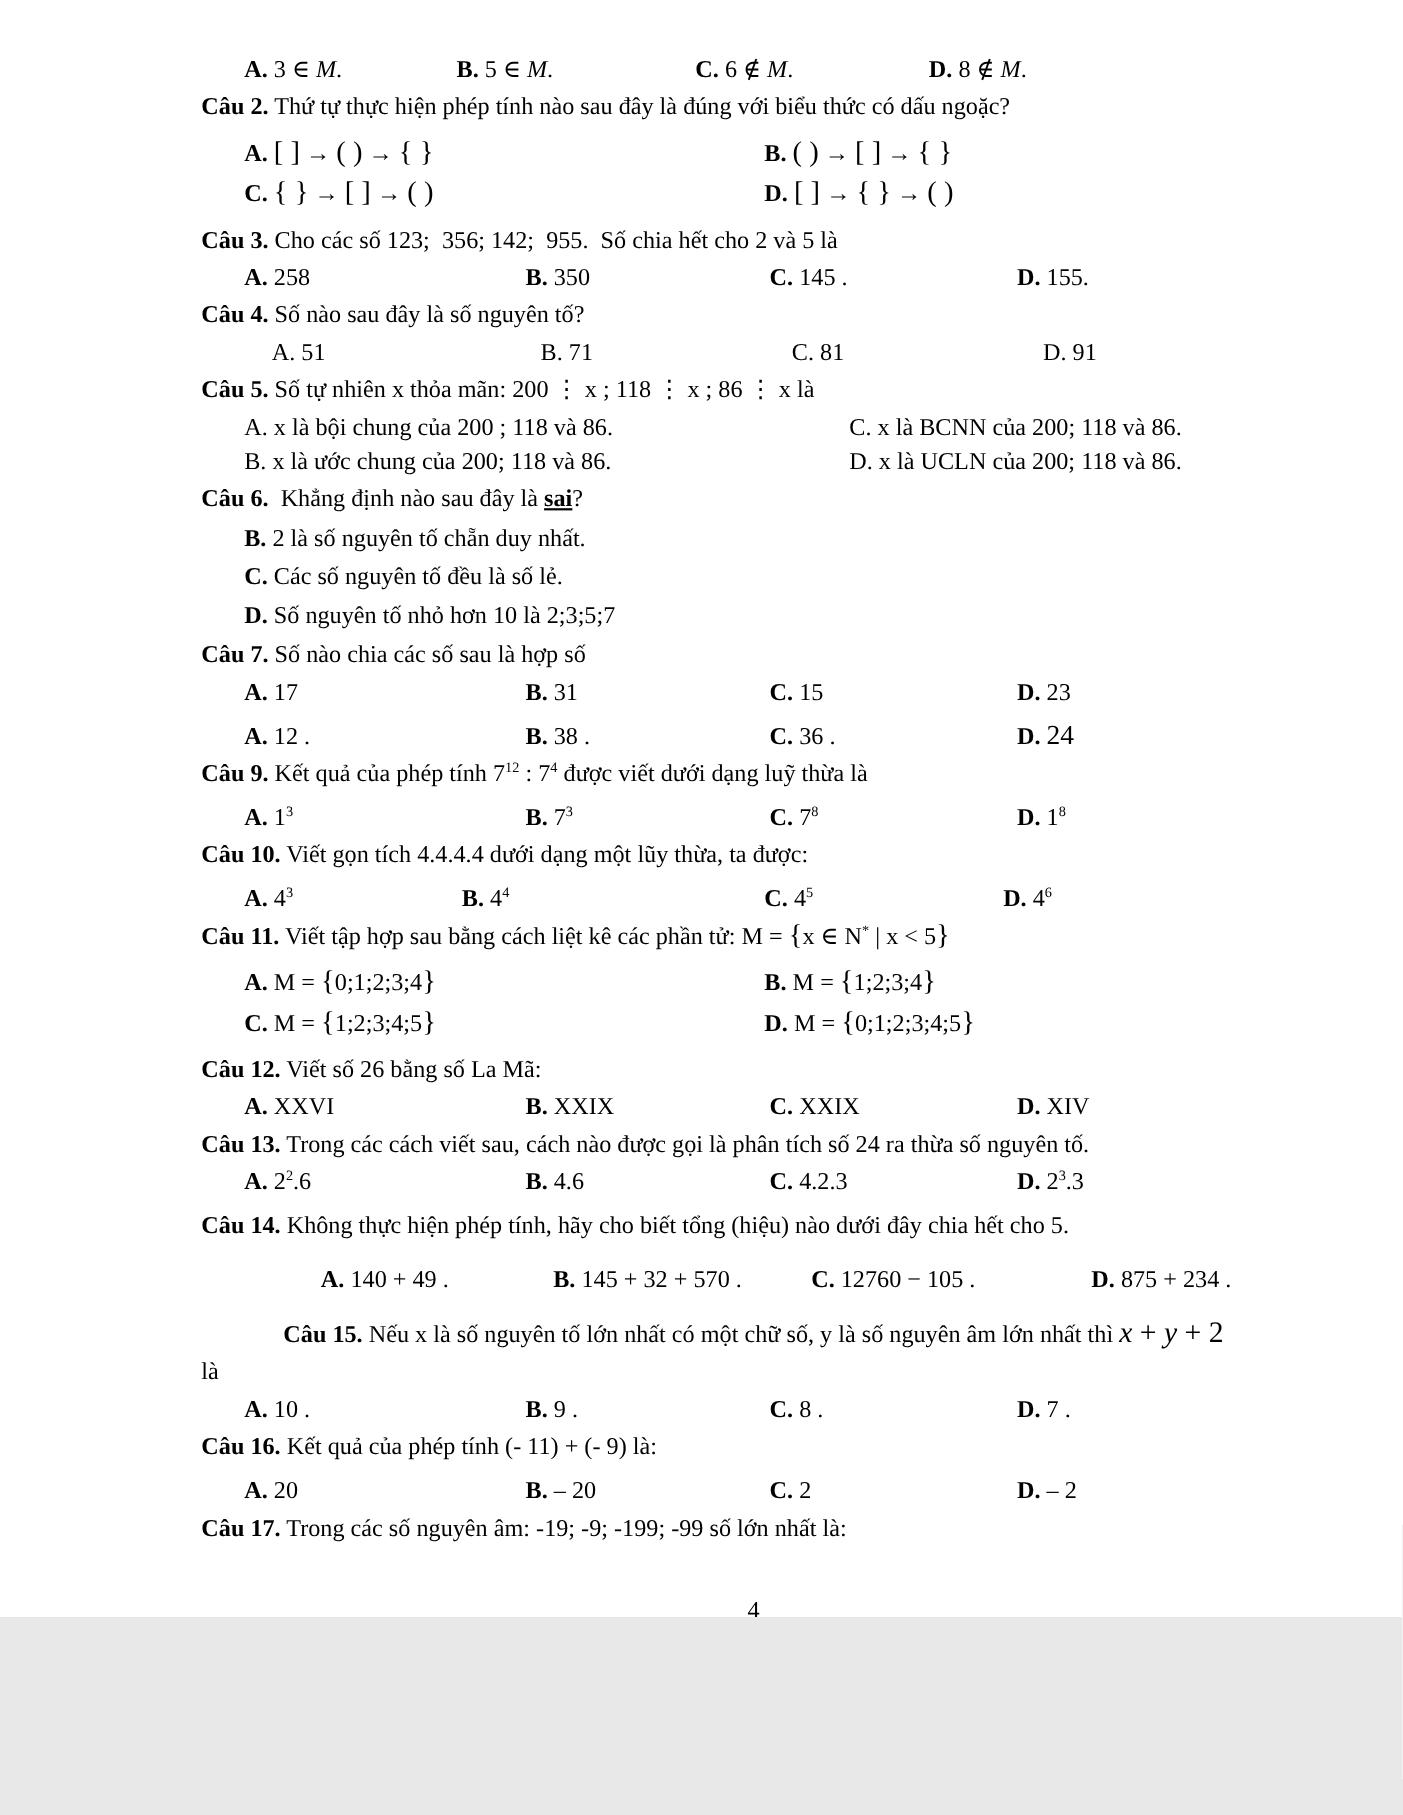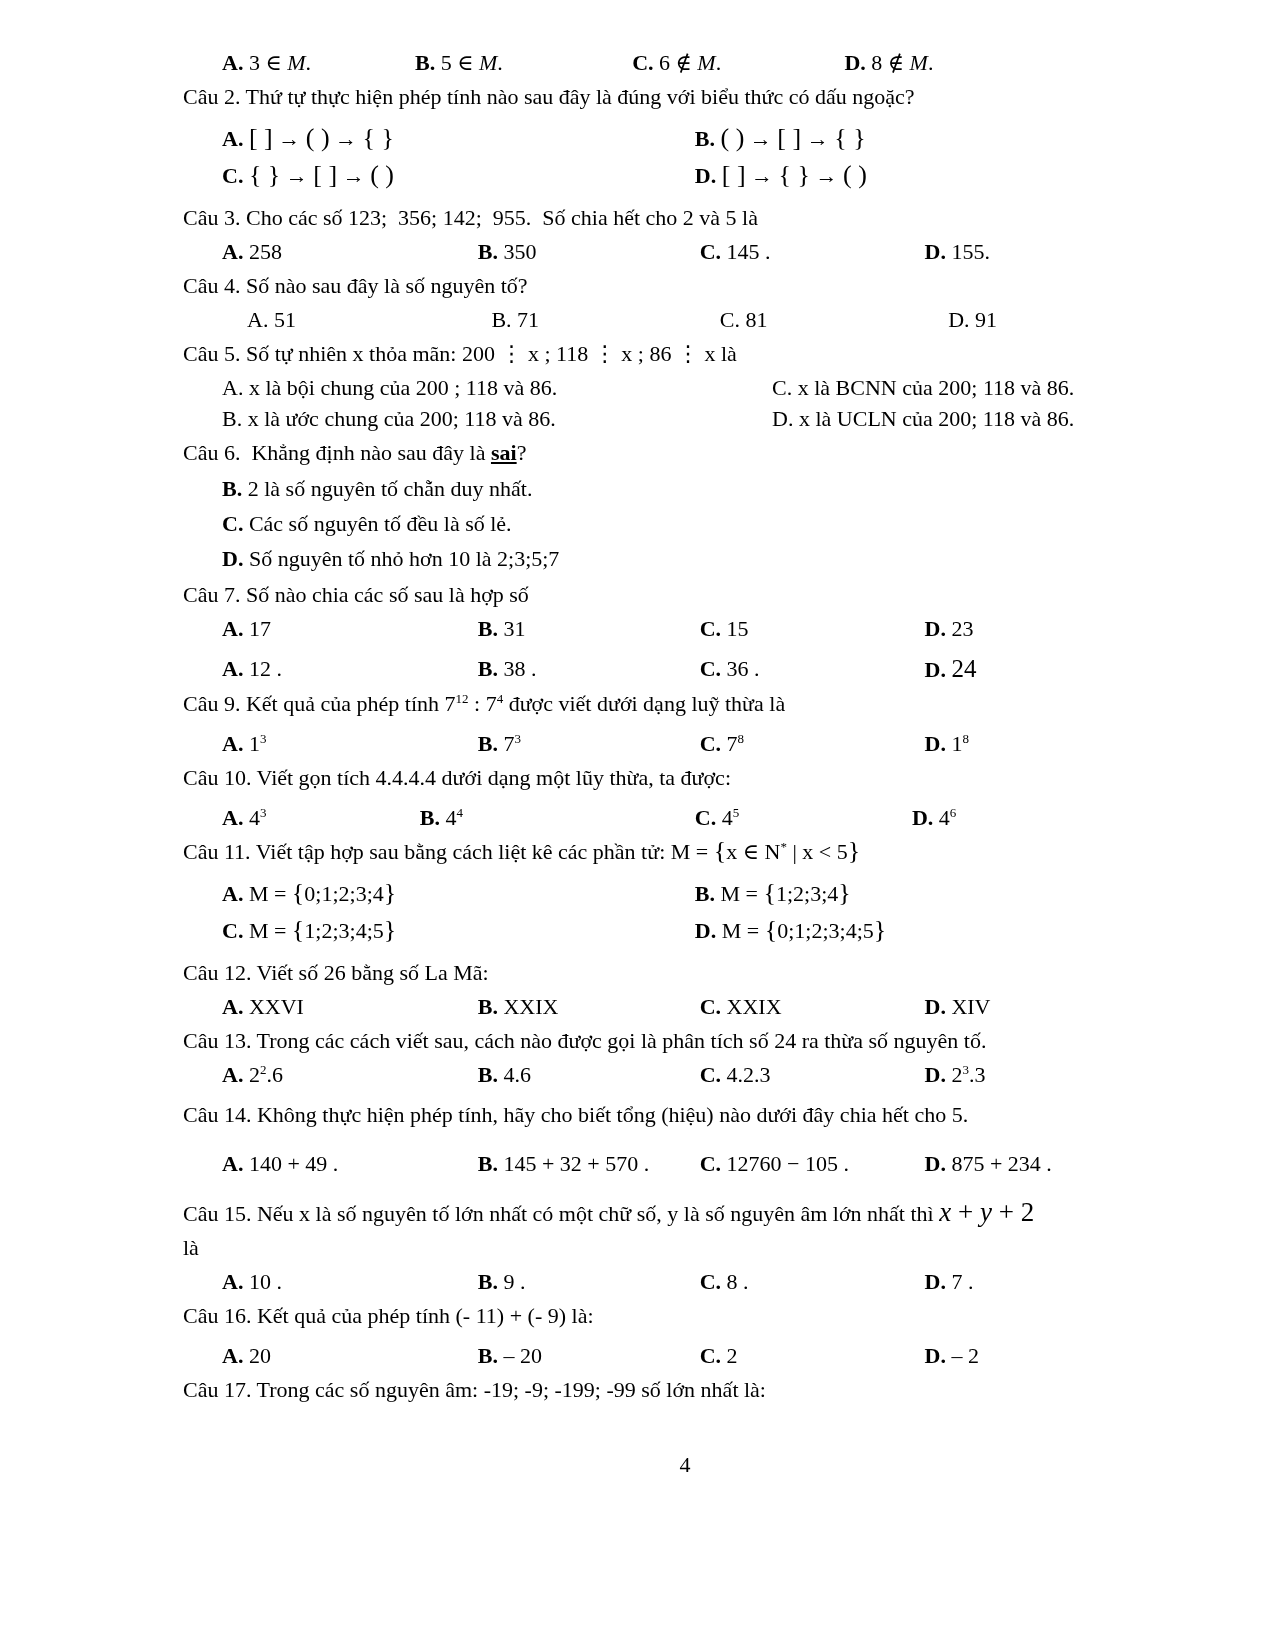--- a/index.html
+++ b/index.html
@@ -1,37 +1,37 @@
 <!DOCTYPE html>
 <html lang="vi"><head>
 <meta charset="utf-8">
 <style>
   html,body{margin:0;padding:0;background:#e8e8e8;}
   .page{
-    width:1275px;height:1650px;margin:0 auto;background:#ffffff;color:#000000;
+    width:1275px;height:1470px;margin:0 auto;background:#ffffff;color:#000000;
     font-family:"Liberation Serif","DejaVu Serif",serif;
     font-size:22px;line-height:31px;
     box-sizing:border-box;
     padding:44px 88px 0 183px;
     position:relative;overflow:hidden;
   }
   .line{margin:3px 0;}
-  .qlab{font-weight:normal;}
+  .qlab{font-weight:bold;}
   .options{display:grid;margin:3px 0;}
   .cols-1{grid-template-columns:100%;padding-left:39px;}
   .cols-1 .opt{margin:2px 0;}
   .cols-2{grid-template-columns:49% auto;padding-left:39px;}
   .cols-2.v-wide2{grid-template-columns:57% auto;}
   .cols-4{grid-template-columns:26.5% 23% 23.3% auto;padding-left:39px;}
   .cols-4.v-narrow{grid-template-columns:20% 22.5% 22% auto;}
   .cols-4.v-indent{padding-left:64px;grid-template-columns:26% 24.3% 24.3% auto;}
   .cols-4.v-bleft{grid-template-columns:20.5% 28.5% 22.5% auto;}
   .v-math{margin:8px 0;}
   .v-math .opt{padding:3px 0;}
-  .sp{margin-top:18px;}
+  .sp{margin-top:18px;text-align:center;}
   .sp-sm{margin-top:9px;}
   .olab{font-weight:bold;}
   .nolab .olab{font-weight:normal;}
   .oval i{font-family:"Liberation Serif","DejaVu Serif",serif;}
   sup{font-size:13px;line-height:0;}
   .br{font-size:26px;line-height:22px;}
   .bigmath{font-size:27px;}
   .page-number{ text-align:center;margin-top:44px;}
 </style>
 </head>

